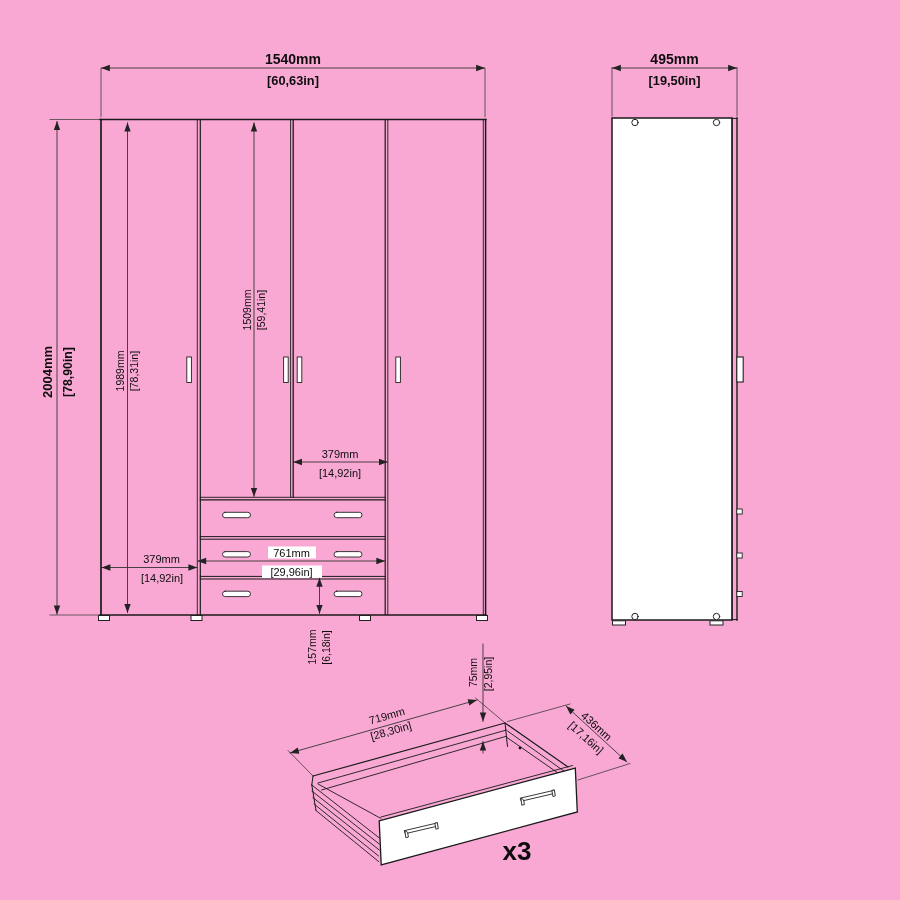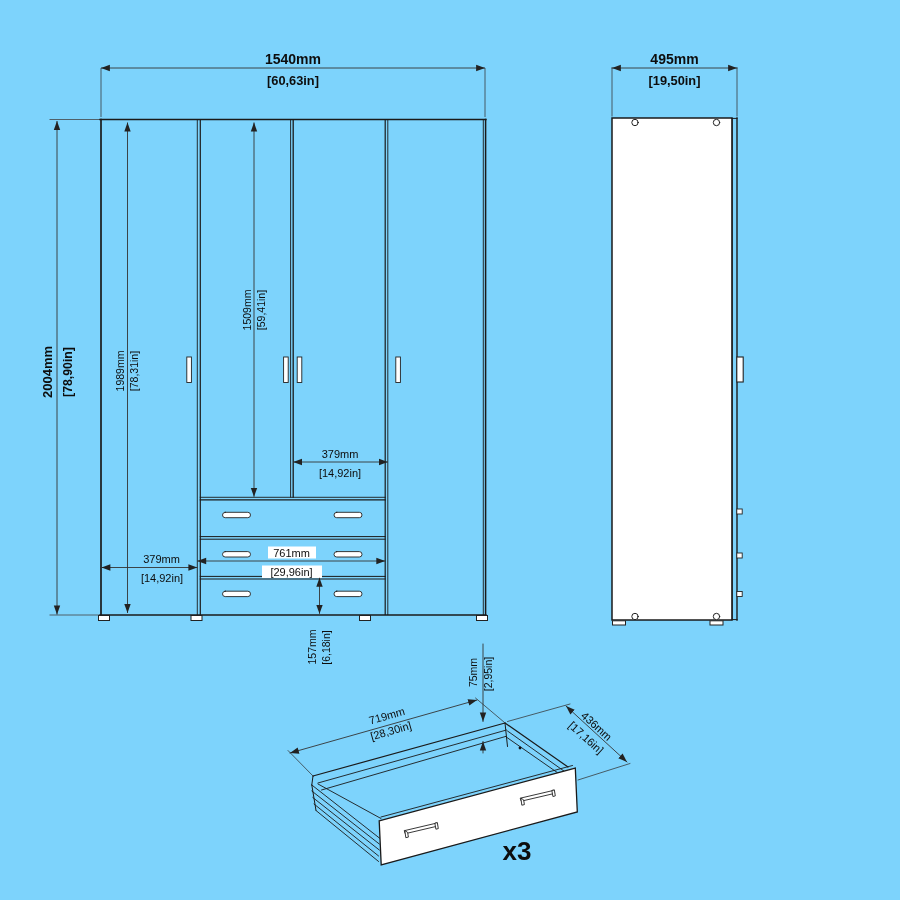--- a/index.html
+++ b/index.html
@@ -1,16 +1,16 @@
 <!DOCTYPE html>
 <html><head>
 <meta charset="utf-8">
 <style>
   html,body{margin:0;padding:0;background:#ffffff;}
-  #canvas{position:relative;width:900px;height:900px;background:#7dd3fc;overflow:hidden;
+  #canvas{position:relative;width:900px;height:900px;background:#f9a8d4;overflow:hidden;
           font-family:"Liberation Sans", sans-serif;text-align:right;}
   svg{display:block;}
   svg text{fill:#0d0d0d;stroke:none;font-family:"Liberation Sans", sans-serif;}
   .dimS{font-size:10.5px;font-weight:400;}
   .dimM{font-size:11px;font-weight:400;}
   .dimB{font-size:14px;font-weight:bold;}
   .dimB2{font-size:12.8px;font-weight:bold;}
   .dimV{font-size:13px;font-weight:bold;}
   .dimV2{font-size:12.3px;font-weight:bold;}
   .qty{font-size:26px;font-weight:bold;}

